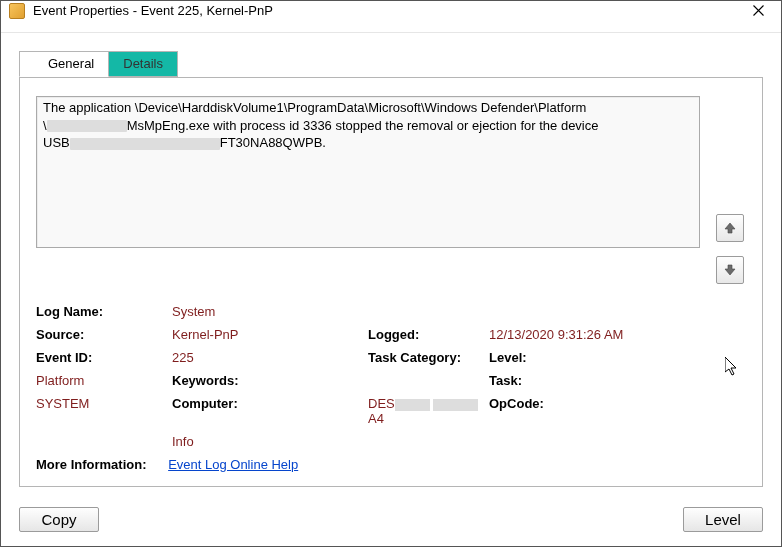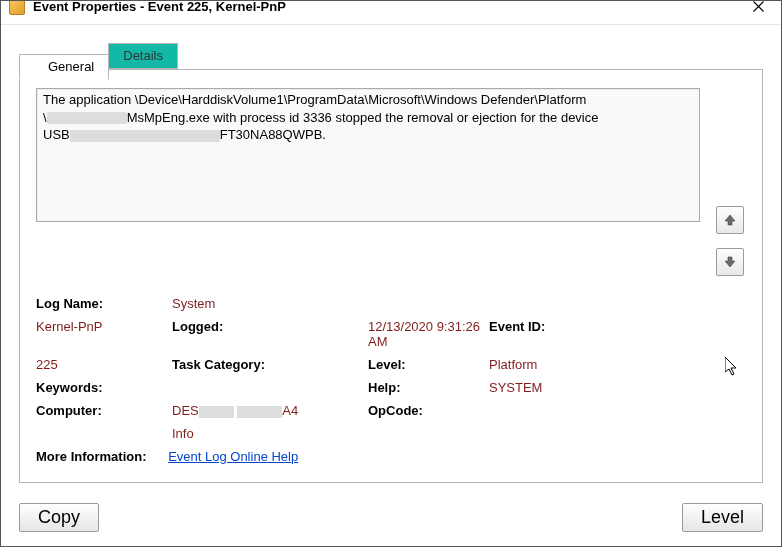--- a/index.html
+++ b/index.html
@@ -9,26 +9,25 @@
     font-size:13px;
     color:#000;
     background:#fff;
     width:782px; height:547px;
     border:1px solid #555;
     position:relative;
     display:flex; flex-direction:column;
   }
   
   .titlebar {
-    height:24px;
+    height:32px;
     display:flex; align-items:center;
     padding:0 0 12px 8px;
     border-bottom:1px solid #e6e6e6;
     background:#fff;
-    font-weight:bold;
   }
   .titlebar .app-icon {
     width:16px; height:16px;
     background:linear-gradient(135deg,#f8c45c,#e0a030);
     border:1px solid #b87f20;
     border-radius:2px;
     margin-right:8px;
     flex:none;
   }
   .titlebar .title-text { flex:1; font-size:13px; }
@@ -54,42 +53,42 @@
   .tab {
     padding:4px 14px 5px 14px;
     border:1px solid #b5b5b5;
     background:#fff;
     font-size:13px;
     margin-right:-1px;
     cursor:default;
   }
   .tab.active {
     border-bottom:1px solid #fff;
-    position:relative; top:11px;
+    position:relative; top:0;
     background:#fff;
     padding-left:28px;
   }
   .tab.inactive {
     color:#333;
     border-bottom:1px solid #b5b5b5;
     background:#14b8a6;
   }
   .tab-panel {
     border:1px solid #b5b5b5;
     flex:1;
     margin-top:0px;
     padding:18px 16px 12px 16px;
     position:relative;
     display:flex; flex-direction:column;
   }
   
   .desc-row { display:flex; align-items:flex-start; }
   .desc-box {
     flex:1;
-    height:134px;
+    height:152px;
     border:1px solid #aaa;
     background:#f9f9f9;
     padding:2px 6px;
     font-size:13px;
     line-height:1.35;
     overflow:hidden;
     position:relative;
     box-shadow:inset 1px 1px 0 rgba(0,0,0,0.05);
   }
   .desc-text .redact {
@@ -147,21 +146,21 @@
   
   .btn-row {
     display:flex; justify-content:space-between;
     padding:10px 18px 14px 18px;
   }
   .btn {
     min-width:80px;
     padding:3px 18px;
     border:1px solid #9b9b9b;
     background:linear-gradient(#fefefe,#e6e6e6);
-    font-size:18px;
+    font-size:15px;
     text-align:center;
     cursor:default;
     border-radius:2px;
   }
 
   
   .cursor {
     position:absolute;
     left:724px; top:356px;
     pointer-events:none;
@@ -208,34 +207,35 @@
             <path d="M7 12 L2 6 L5 6 L5 2 L9 2 L9 6 L12 6 Z" fill="#6b6b6b" stroke="#444" stroke-width="0.6"></path>
           </svg>
         </div>
       </div>
     </div>
 
     <div class="fields">
       <div class="label">Log Name:</div>
       <div class="val" style="grid-column:2/5">System</div>
 
+      <div class="label">Source:</div>
       <div class="val">Kernel-PnP</div>
       <div class="label">Logged:</div>
       <div class="val">12/13/2020 9:31:26 AM</div>
 
       <div class="label">Event ID:</div>
       <div class="val">225</div>
       <div class="label">Task Category:</div>
 
       <div class="label">Level:</div>
       <div class="val">Platform</div>
       <div class="label">Keywords:</div>
       <div class="val"></div>
 
-      <div class="label">Help:</div>
+      <div class="label">Task:</div>
       <div class="val">SYSTEM</div>
       <div class="label">Computer:</div>
       <div class="val">
         <span>DES</span><span class="redact r3"></span> <span class="redact r4"></span><span>A4</span>
       </div>
 
       <div class="label">OpCode:</div>
       <div class="val" style="grid-column:2/5">Info</div>
     </div>
 

